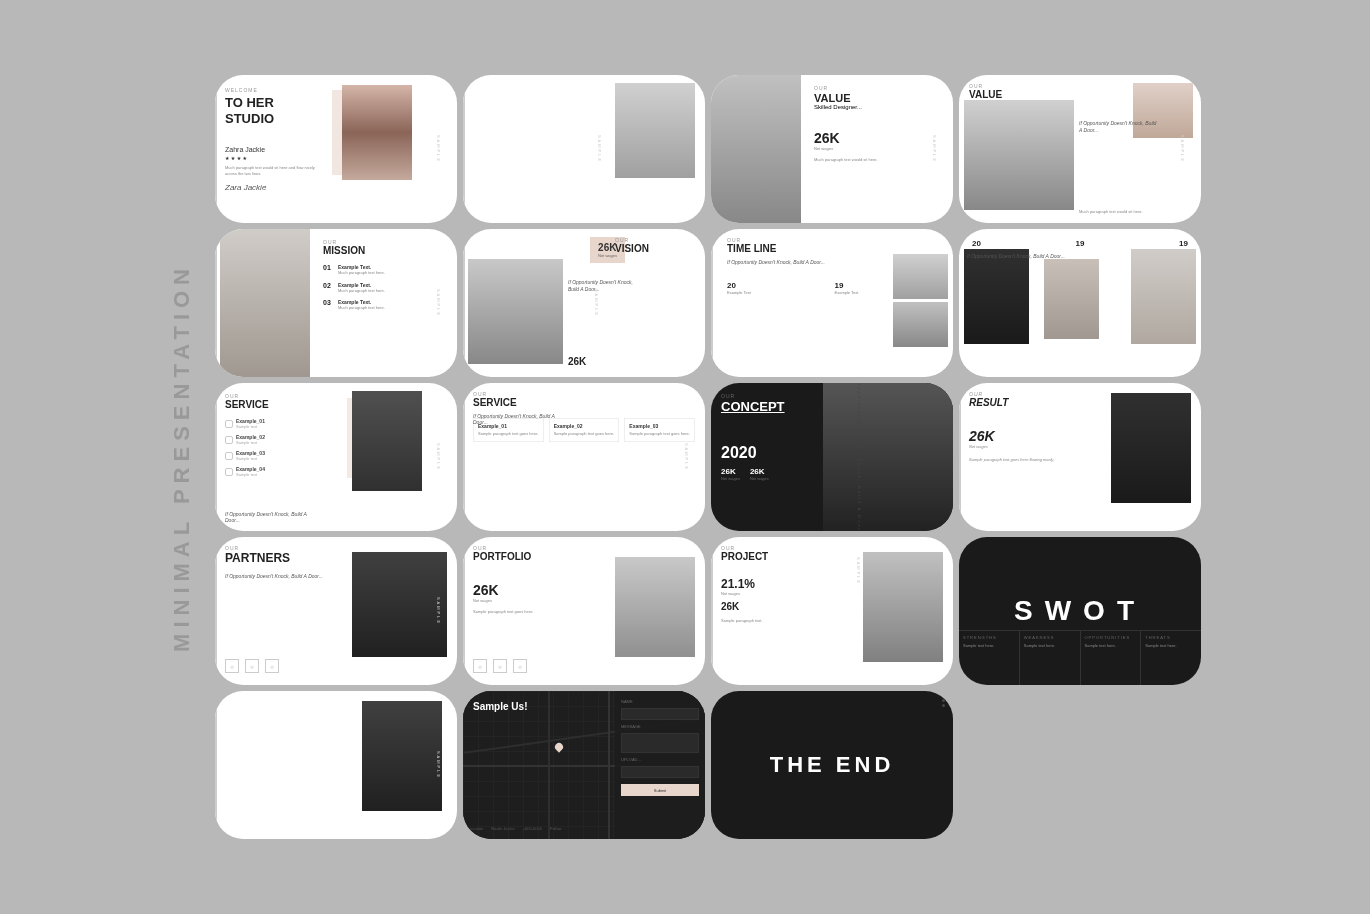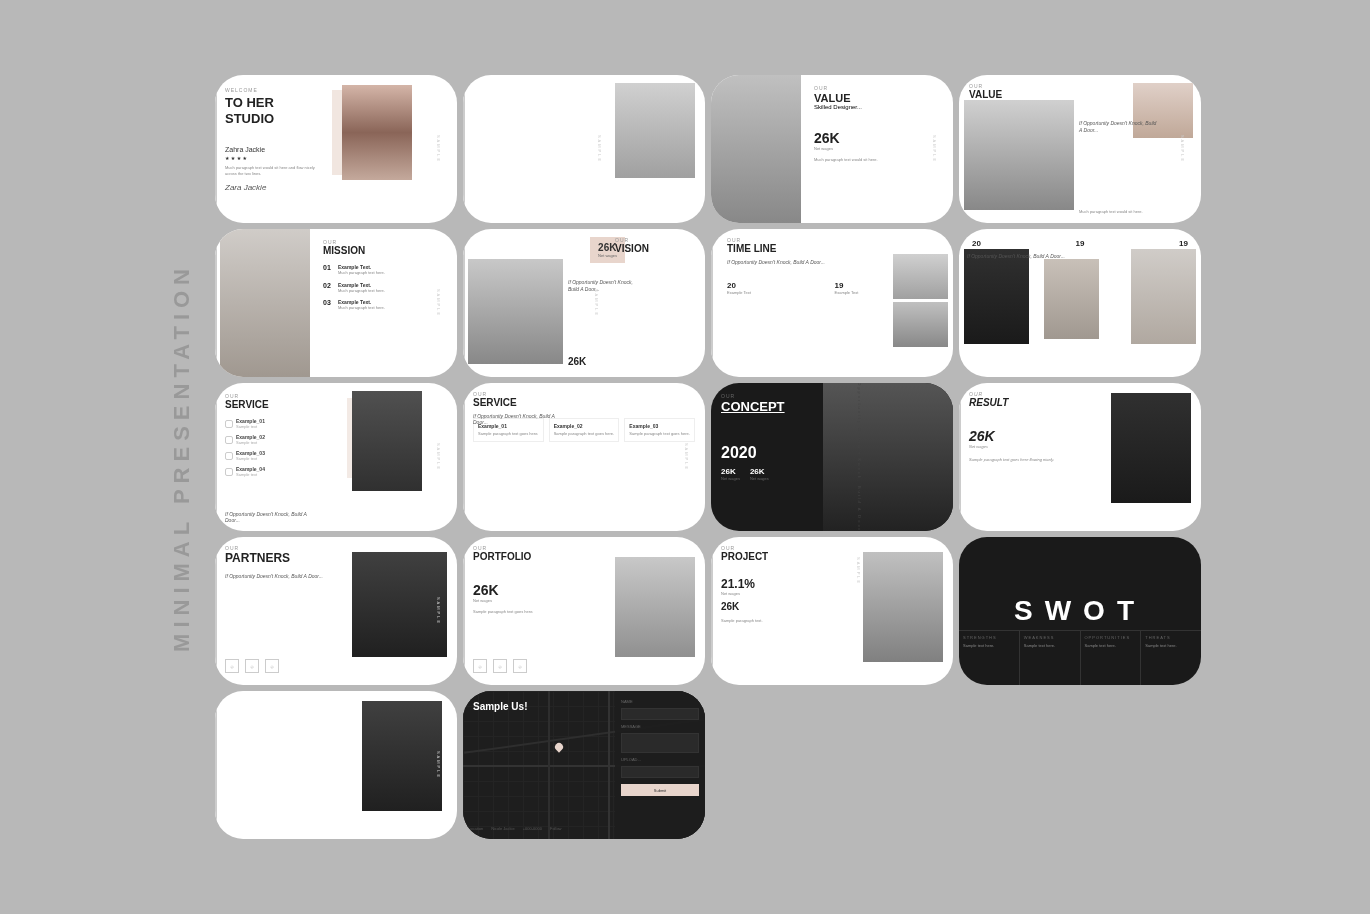--- a/index.html
+++ b/index.html
@@ -1659,15 +1659,22 @@
         </div>
       </div>
       <div class="info-row">
         <div class="info-item">Location</div>
         <div class="info-item">Nicole Jackie</div>
         <div class="info-item">+000-0000</div>
         <div class="info-item">Follow</div>
       </div>
     </div>
 
+    <div class="slide slide-20 slide-dark">
+      <div class="dots">
+        <div class="dot"></div>
+        <div class="dot"></div>
+      </div>
+      <div class="heading">THE END</div>
+    </div>
 
   </div>
 </div>
 
 </body></html>

